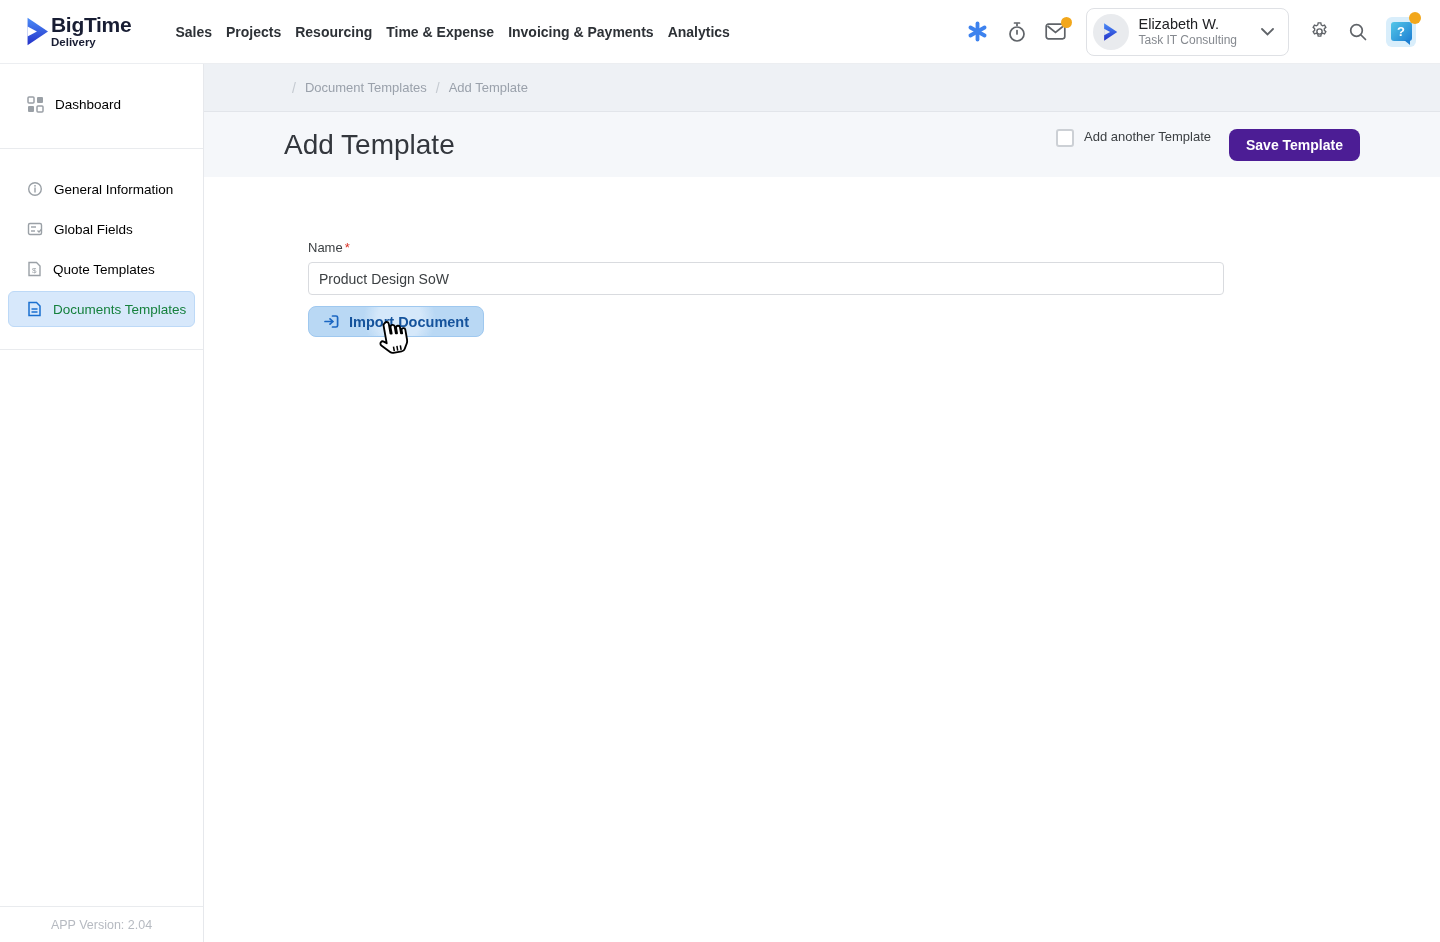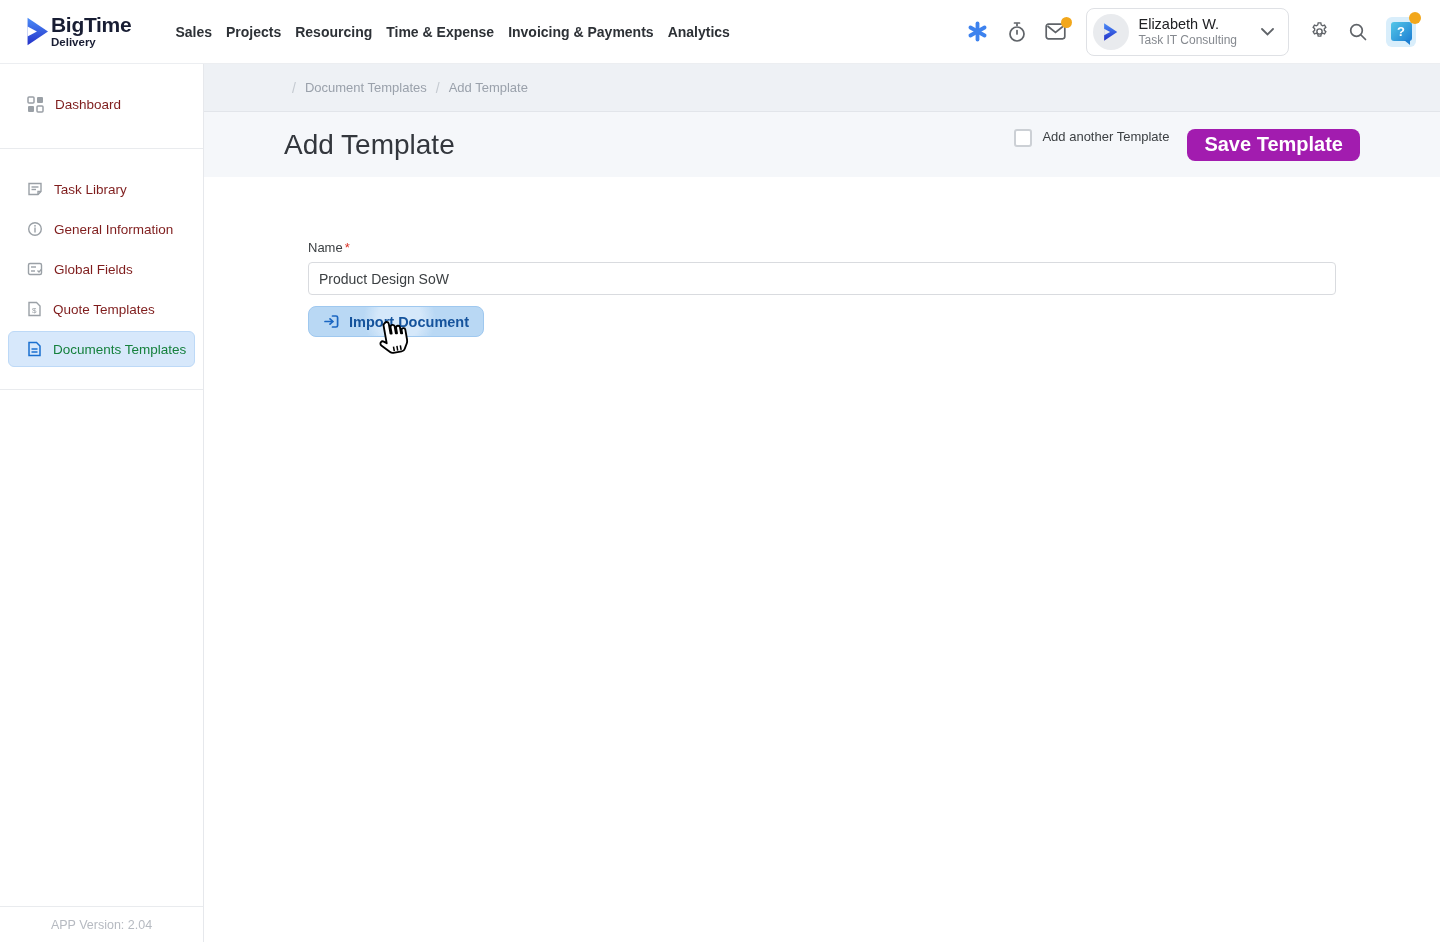--- a/index.html
+++ b/index.html
@@ -45,21 +45,21 @@
 
   
   .app { display:flex; height:878px; }
 
   
   .sidebar { width:204px; background:#fff; border-right:1px solid #e6e8ec;
              display:flex; flex-direction:column; }
   .side-top { padding:22px 8px; border-bottom:1px solid #e9ebee; }
   .side-item { display:flex; align-items:center; gap:11px; height:36px;
                padding:0 10px 0 18px; border-radius:6px; font-size:13.5px;
-               color:#7f1d1d; cursor:pointer; border:1px solid transparent;
+               color:#000000; cursor:pointer; border:1px solid transparent;
                margin-bottom:4px; white-space:nowrap; }
   .side-nav { padding:22px 8px 18px 8px; border-bottom:1px solid #e9ebee; }
   .side-item.selected { background:#d7e8fb; border-color:#bdd9f7; color:#15803d; }
   .side-spacer { flex:1; }
   .side-version { border-top:1px solid #e9ebee; height:36px; display:flex;
                   align-items:center; justify-content:center; font-size:12.5px;
                   color:#b6bac1; }
 
   
   .main { flex:1; display:flex; flex-direction:column; min-width:0; }
@@ -68,28 +68,28 @@
                 font-size:13px; }
   .crumb { color:#9aa1ab; cursor:pointer; }
   .crumb-slash { color:#c5cad1; font-size:14px; }
   .title-band { height:65px; background:#f5f7fa; display:flex; align-items:center;
                 padding:0 80px; }
   .page-title { font-size:28px; font-weight:400; color:#33373d; }
   .title-actions { margin-left:auto; display:flex; align-items:flex-start; }
   .checkbox { width:18px; height:18px; border:2px solid #ccd0d5; border-radius:3px;
               background:#fff; cursor:pointer; }
   .chk-label { font-size:13px; color:#3c4043; margin:0 9px 0 10px; }
-  .save-btn { margin-left:9px; height:32px; padding:0 17px; background:#a21caf;
-              color:#fff; border:none; border-radius:8px; font-size:20px;
+  .save-btn { margin-left:9px; height:32px; padding:0 17px; background:#4c1d95;
+              color:#fff; border:none; border-radius:8px; font-size:14px;
               font-weight:700; cursor:pointer; font-family:inherit; }
 
   .content { flex:1; background:#fff; padding:63px 72px 0 104px; }
   .field-label { font-size:13px; color:#3c4043; margin-bottom:7px; }
   .req { color:#d93025; margin-left:2px; }
-  .text-input { width:1028px; height:33px; border:1px solid #d9dbdf; border-radius:4px;
+  .text-input { width:916px; height:33px; border:1px solid #d9dbdf; border-radius:4px;
                 padding:0 10px; font-size:14px; color:#3c4043; background:#fff;
                 font-family:inherit; outline:none; display:block; }
   .import-btn { margin-top:11px; display:inline-flex; align-items:center; gap:9px;
                 height:31px; padding:0 14px; border:1px solid #9fc8ef; border-radius:8px;
                 background:radial-gradient(circle 36px at 52% 40%, #d5e8fa 0%, #d5e8fa 60%, rgba(213,232,250,0) 100%), #b9d8f4;
                 color:#15539c; font-size:14.5px; font-weight:700; cursor:pointer;
                 font-family:inherit; }
 
   
   .cursor { position:fixed; left:377px; top:318px; width:37px; height:40px;
@@ -205,31 +205,20 @@
           </svg>
         </span>
         <span>Dashboard</span>
       </div>
     </div>
 
     <div class="side-nav">
       <div class="side-item">
         <span>
           <svg width="16" height="16" viewBox="0 0 16 16" fill="none" stroke="#9aa0a6" stroke-width="1.4">
-            <path d="M2 2.5 h12 v8 l-3 3 H2 z"></path>
-            <path d="M11 13.5 v-3 h3"></path>
-            <line x1="4.5" y1="6" x2="11.5" y2="6"></line>
-            <line x1="4.5" y1="8.5" x2="9" y2="8.5"></line>
-          </svg>
-        </span>
-        <span>Task Library</span>
-      </div>
-      <div class="side-item">
-        <span>
-          <svg width="16" height="16" viewBox="0 0 16 16" fill="none" stroke="#9aa0a6" stroke-width="1.4">
             <circle cx="8" cy="8" r="6.3"></circle>
             <line x1="8" y1="7" x2="8" y2="11" stroke-linecap="round"></line>
             <circle cx="8" cy="4.8" r="0.9" fill="#9aa0a6" stroke="none"></circle>
           </svg>
         </span>
         <span>General Information</span>
       </div>
       <div class="side-item">
         <span>
           <svg width="16" height="16" viewBox="0 0 16 16" fill="none" stroke="#9aa0a6" stroke-width="1.4">

